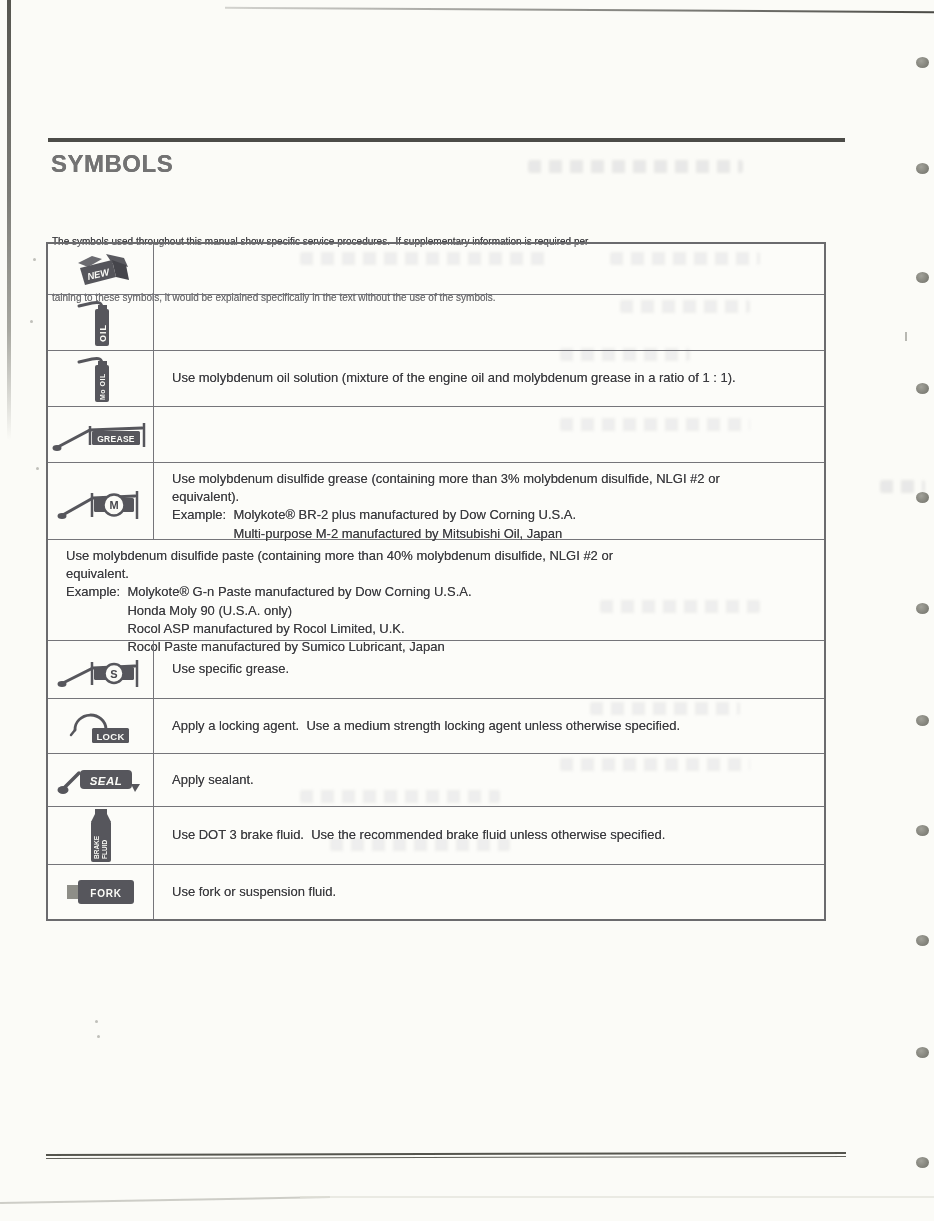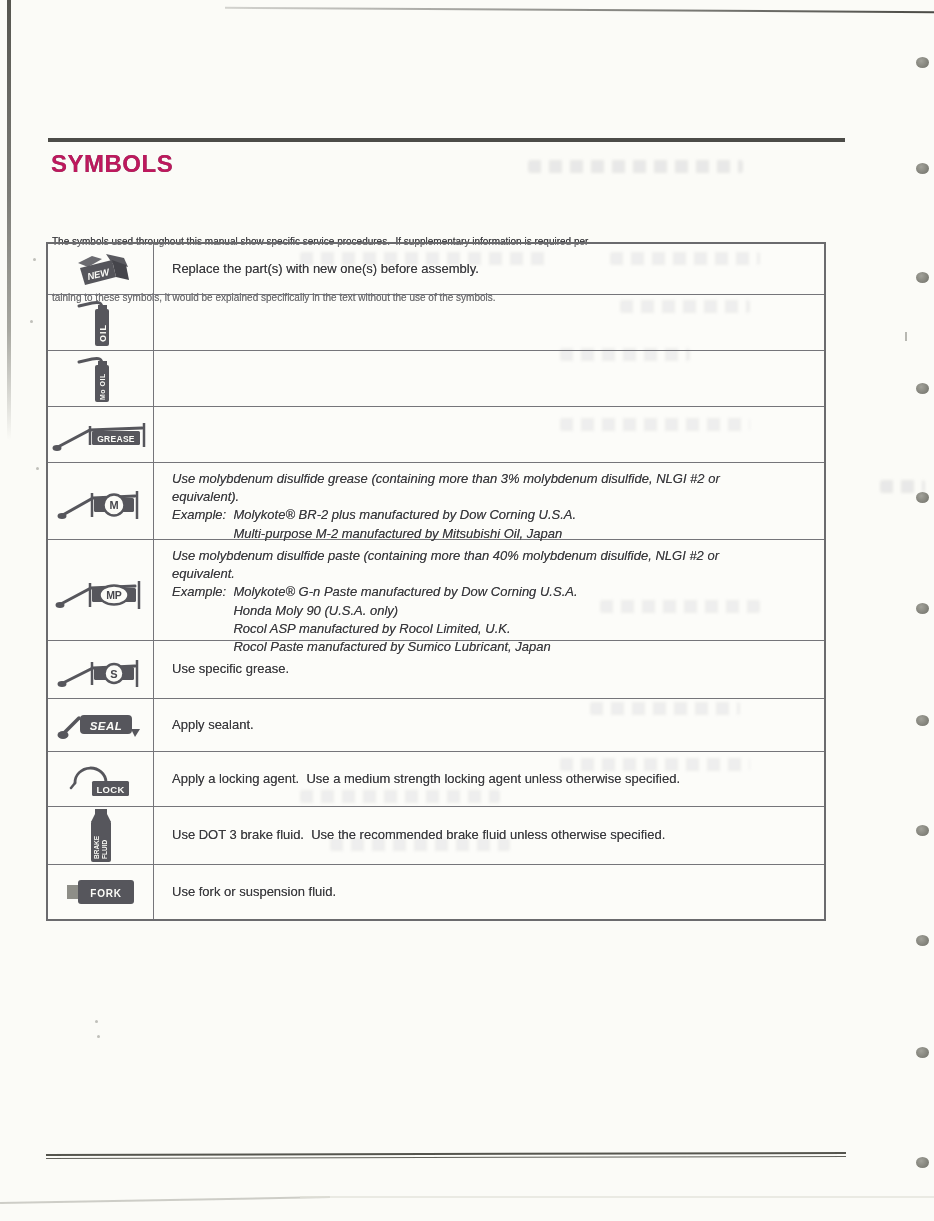--- a/index.html
+++ b/index.html
@@ -34,21 +34,21 @@
   .bottom-faint-line{
     position:absolute;left:0;top:1199px;width:330px;height:2px;
     background:#c2c2ba;transform:rotate(-1deg);opacity:.8;
   }
   .bottom-faint-line2{
     position:absolute;left:300px;top:1196px;width:634px;height:1.5px;
     background:#e2e2da;opacity:.7;
   }
   .page-title{
     position:absolute;left:51px;top:150px;
-    font-size:24px;font-weight:bold;letter-spacing:.5px;color:#be185d;
+    font-size:24px;font-weight:bold;letter-spacing:.5px;color:#737373;
     text-shadow:0 0 .6px rgba(62,62,66,.8);
   }
   .intro{
     position:absolute;left:52px;top:196px;width:790px;
     font-size:10px;line-height:18.5px;white-space:pre;
     text-shadow:0 0 .4px rgba(58,58,62,.7);
   }
   .symbols-table{
     position:absolute;left:46px;top:242px;width:776px;
     border:2px solid #6b6b6e;
@@ -62,21 +62,21 @@
   .icon-cell{
     width:105px;border-right:1px solid #75757a;
     display:flex;align-items:center;justify-content:center;flex:none;
   }
   .text-cell{
     flex:1;display:flex;align-items:center;
     padding:0 12px 0 18px;
     font-size:13px;line-height:18.2px;white-space:pre-wrap;
     text-shadow:0 0 .4px rgba(58,58,62,.7);
   }
-  .row.top .text-cell{align-items:flex-start;padding-top:7px;font-style:italic;}
+  .row.top .text-cell{align-items:flex-start;padding-top:7px;}
   .binder-hole{
     position:absolute;left:916px;width:13px;height:11px;border-radius:50%;
     background:radial-gradient(circle at 40% 35%, #a2a29a, #7c7c74 75%);
   }
   .ghost{
     position:absolute;height:13px;border-radius:3px;
     background:repeating-linear-gradient(90deg, rgba(108,108,126,.13) 0 13px, rgba(108,108,126,0) 13px 21px);
     filter:blur(1.6px);
   }
   .speck{position:absolute;width:3px;height:3px;border-radius:50%;background:#8f8f88;opacity:.55;}
@@ -122,21 +122,20 @@
     <div class="row h1">
       <div class="icon-cell">
         <svg width="62" height="46" viewBox="0 0 62 46">
           <polygon points="8,17 22,10 32,13 18,21" fill="#6b6b70"></polygon>
           <polygon points="36,8 54,12 58,21 42,17" fill="#5a5a60"></polygon>
           <polygon points="10,22 42,14 46,31 15,39" fill="#55555b"></polygon>
           <polygon points="46,31 42,14 56,19 59,34" fill="#45454b"></polygon>
           <text x="17" y="32" transform="rotate(-13 26 28)" font-size="9.5" font-weight="bold" font-style="italic" fill="#fbfbf7">NEW</text>
         </svg>
       </div>
-      <div class="text-cell">Replace the part(s) with new one(s) before assembly.</div>
     </div>
 
     <div class="row h2">
       <div class="icon-cell">
         <svg width="52" height="52" viewBox="0 0 52 52">
           <path d="M27,12 C27,5 24,5 17,6 L4,9" stroke="#56565c" stroke-width="3" fill="none" stroke-linecap="round"></path>
           <rect x="23" y="8" width="9" height="5" fill="#56565c"></rect>
           <rect x="20" y="12" width="14" height="37" rx="2" fill="#56565c"></rect>
           <text transform="translate(30.5 45) rotate(-90)" font-size="9" font-weight="bold" letter-spacing="1" fill="#fbfbf7">OIL</text>
         </svg>
@@ -145,20 +144,21 @@
 
     <div class="row h3">
       <div class="icon-cell">
         <svg width="52" height="52" viewBox="0 0 52 52">
           <path d="M27,12 C27,5 24,5 17,6 L4,9" stroke="#56565c" stroke-width="3" fill="none" stroke-linecap="round"></path>
           <rect x="23" y="8" width="9" height="5" fill="#56565c"></rect>
           <rect x="20" y="12" width="14" height="37" rx="2" fill="#56565c"></rect>
           <text transform="translate(30 47) rotate(-90)" font-size="7" font-weight="bold" letter-spacing=".5" fill="#fbfbf7">Mo OIL</text>
         </svg>
       </div>
+      <div class="text-cell">Use molybdenum oil solution (mixture of the engine oil and molybdenum grease in a ratio of 1 : 1).</div>
     </div>
 
     <div class="row h4">
       <div class="icon-cell">
         <svg width="98" height="40" viewBox="0 0 98 40">
           <ellipse cx="5" cy="33" rx="4.5" ry="3" fill="#56565c"></ellipse>
           <path d="M4,33 L38,15 L90,13" stroke="#56565c" stroke-width="3" fill="none" stroke-linecap="round"></path>
           <line x1="38" y1="11" x2="38" y2="30" stroke="#56565c" stroke-width="2.5"></line>
           <line x1="92" y1="8" x2="92" y2="32" stroke="#56565c" stroke-width="2.5"></line>
           <rect x="40" y="16" width="48" height="14" rx="1.5" fill="#56565c"></rect>
@@ -179,31 +179,20 @@
           <text x="57" y="31" text-anchor="middle" font-size="11" font-weight="bold" fill="#47474d">M</text>
         </svg>
       </div>
       <div class="text-cell">Use molybdenum disulfide grease (containing more than 3% molybdenum disulfide, NLGI #2 or
 equivalent).
 Example:  Molykote® BR-2 plus manufactured by Dow Corning U.S.A.
                  Multi-purpose M-2 manufactured by Mitsubishi Oil, Japan</div>
     </div>
 
     <div class="row h6 top">
-      <div class="icon-cell">
-        <svg width="92" height="46" viewBox="0 0 92 46">
-          <ellipse cx="5" cy="38" rx="4.5" ry="3" fill="#56565c"></ellipse>
-          <path d="M4,38 L36,21 L80,19" stroke="#56565c" stroke-width="3" fill="none" stroke-linecap="round"></path>
-          <rect x="37" y="21" width="44" height="14" rx="1.5" fill="#56565c"></rect>
-          <line x1="35" y1="16" x2="35" y2="40" stroke="#56565c" stroke-width="2.5"></line>
-          <line x1="84" y1="14" x2="84" y2="42" stroke="#56565c" stroke-width="2.5"></line>
-          <ellipse cx="59" cy="28" rx="14.5" ry="9.5" fill="#fbfbf7" stroke="#56565c" stroke-width="2.5"></ellipse>
-          <text x="59" y="32" text-anchor="middle" font-size="10.5" font-weight="bold" fill="#47474d">MP</text>
-        </svg>
-      </div>
       <div class="text-cell">Use molybdenum disulfide paste (containing more than 40% molybdenum disulfide, NLGI #2 or
 equivalent.
 Example:  Molykote® G-n Paste manufactured by Dow Corning U.S.A.
                  Honda Moly 90 (U.S.A. only)
                  Rocol ASP manufactured by Rocol Limited, U.K.
                  Rocol Paste manufactured by Sumico Lubricant, Japan</div>
     </div>
 
     <div class="row h7">
       <div class="icon-cell">
@@ -213,43 +202,43 @@
           <rect x="37" y="18" width="40" height="13" rx="1.5" fill="#56565c"></rect>
           <line x1="35" y1="13" x2="35" y2="36" stroke="#56565c" stroke-width="2.5"></line>
           <line x1="80" y1="11" x2="80" y2="38" stroke="#56565c" stroke-width="2.5"></line>
           <circle cx="57" cy="24.5" r="9.5" fill="#fbfbf7" stroke="#56565c" stroke-width="2.5"></circle>
           <text x="57" y="28.5" text-anchor="middle" font-size="11" font-weight="bold" fill="#47474d">S</text>
         </svg>
       </div>
       <div class="text-cell">Use specific grease.</div>
     </div>
 
+    <div class="row h8">
+      <div class="icon-cell">
+        <svg width="66" height="46" viewBox="0 0 66 46">
+          <path d="M7,27 A15,14 0 0 1 38,26" stroke="#56565c" stroke-width="2.8" fill="none" stroke-linecap="round"></path>
+          <path d="M7,27 l-4,5" stroke="#56565c" stroke-width="2.5" stroke-linecap="round"></path>
+          <rect x="24" y="25" width="37" height="15" rx="1.5" fill="#56565c"></rect>
+          <text x="42.5" y="36.5" text-anchor="middle" font-size="9.5" font-weight="bold" letter-spacing=".3" fill="#fbfbf7">LOCK</text>
+        </svg>
+      </div>
+      <div class="text-cell">Apply a locking agent.  Use a medium strength locking agent unless otherwise specified.</div>
+    </div>
+
     <div class="row h9">
       <div class="icon-cell">
         <svg width="92" height="40" viewBox="0 0 92 40">
           <ellipse cx="8" cy="30" rx="5.5" ry="4" fill="#56565c"></ellipse>
           <path d="M10,27 L24,13" stroke="#56565c" stroke-width="3.5" stroke-linecap="round"></path>
           <rect x="25" y="10" width="52" height="19" rx="4" fill="#56565c"></rect>
           <polygon points="76,24 85,24 80,32" fill="#56565c"></polygon>
           <text x="51" y="24.5" text-anchor="middle" font-size="11.5" font-weight="bold" font-style="italic" letter-spacing=".5" fill="#fbfbf7">SEAL</text>
         </svg>
       </div>
       <div class="text-cell">Apply sealant.</div>
-    </div>
-
-    <div class="row h8">
-      <div class="icon-cell">
-        <svg width="66" height="46" viewBox="0 0 66 46">
-          <path d="M7,27 A15,14 0 0 1 38,26" stroke="#56565c" stroke-width="2.8" fill="none" stroke-linecap="round"></path>
-          <path d="M7,27 l-4,5" stroke="#56565c" stroke-width="2.5" stroke-linecap="round"></path>
-          <rect x="24" y="25" width="37" height="15" rx="1.5" fill="#56565c"></rect>
-          <text x="42.5" y="36.5" text-anchor="middle" font-size="9.5" font-weight="bold" letter-spacing=".3" fill="#fbfbf7">LOCK</text>
-        </svg>
-      </div>
-      <div class="text-cell">Apply a locking agent.  Use a medium strength locking agent unless otherwise specified.</div>
     </div>
 
     <div class="row h10">
       <div class="icon-cell">
         <svg width="38" height="56" viewBox="0 0 38 56">
           <rect x="13" y="1" width="12" height="6" fill="#56565c"></rect>
           <polygon points="9,14 13,6 25,6 29,14" fill="#56565c"></polygon>
           <rect x="9" y="13" width="20" height="41" rx="2" fill="#56565c"></rect>
           <text transform="translate(17 51) rotate(-90)" font-size="6.5" font-weight="bold" fill="#fbfbf7">BRAKE</text>
           <text transform="translate(25 51) rotate(-90)" font-size="6.5" font-weight="bold" fill="#fbfbf7">FLUID</text>

